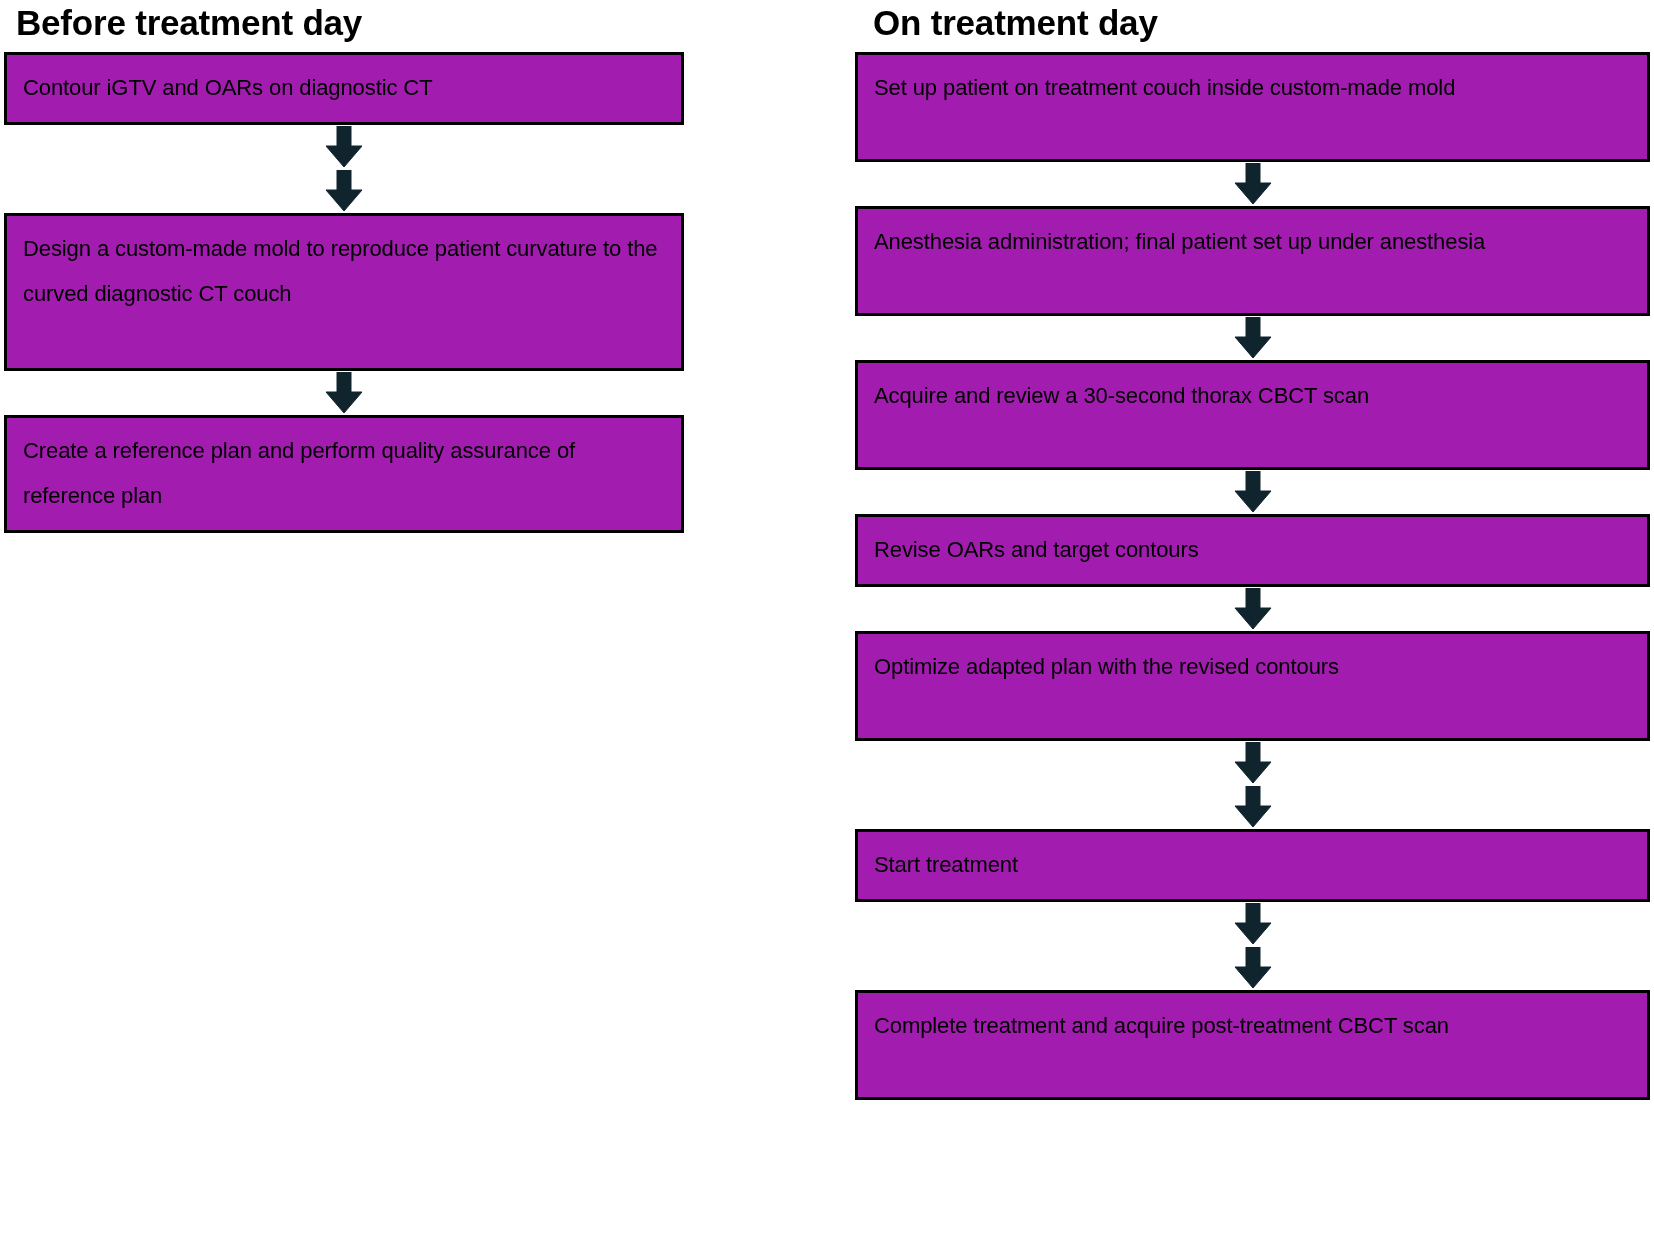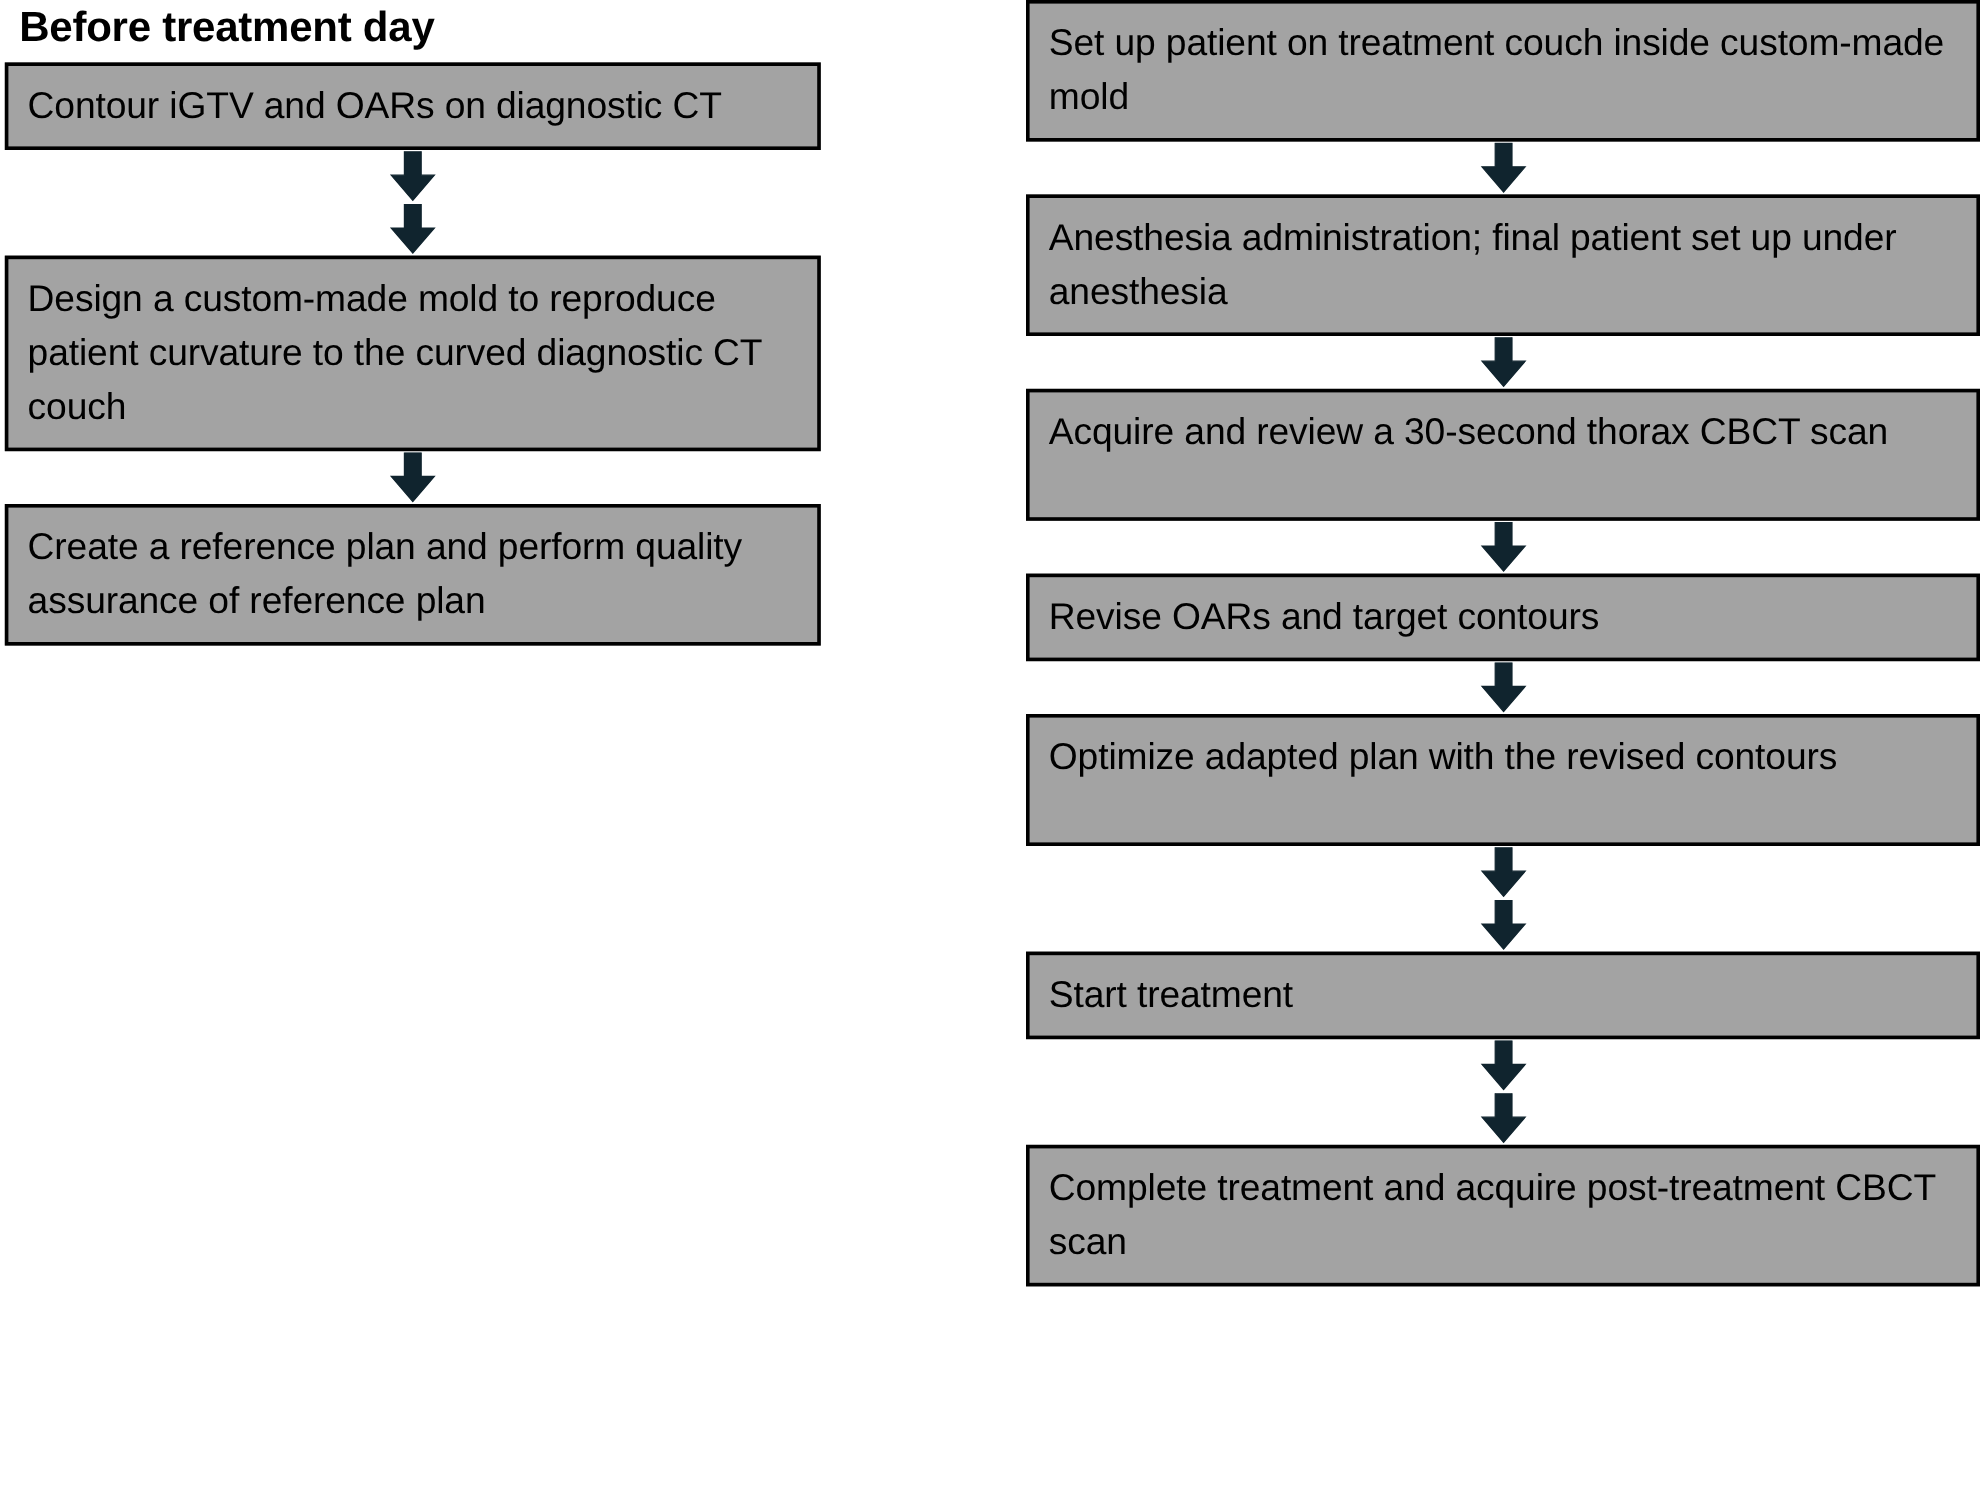--- a/index.html
+++ b/index.html
@@ -36,23 +36,23 @@
     padding: 2px 0 16px 12px;
     height: 52px;
     box-sizing: border-box;
     white-space: nowrap;
   }
   .column-right .column-heading { padding-left: 18px; }
 
   .node {
     border: 3px solid #000000;
     box-sizing: border-box;
-    background: #a3a3a3;
+    background: #a21caf;
     padding: 10px 16px 12px 16px;
-    font-size: 31px;
+    font-size: 22px;
     line-height: 45px;
     letter-spacing: -0.1px;
   }
   .node-text {
     display: block;
   }
 
   .arrow {
     width: 100%;
     height: 44px;
@@ -101,20 +101,21 @@
         <polygon points="13,0 27,0 27,20 38,20 20,41 2,20 13,20" fill="#10242e" stroke="#10242e" stroke-width="1"></polygon>
       </svg>
     </div>
 
     <div class="node h2">
       <span class="node-text">Create a reference plan and perform quality assurance of reference plan</span>
     </div>
   </div>
 
   <div class="column column-right">
+    <div class="column-heading">On treatment day</div>
 
     <div class="node h2">
       <span class="node-text">Set up patient on treatment couch inside custom-made mold</span>
     </div>
 
     <div class="arrow">
       <svg width="40" height="42" viewBox="0 0 40 42" aria-hidden="true">
         <polygon points="13,0 27,0 27,20 38,20 20,41 2,20 13,20" fill="#10242e" stroke="#10242e" stroke-width="1"></polygon>
       </svg>
     </div>

